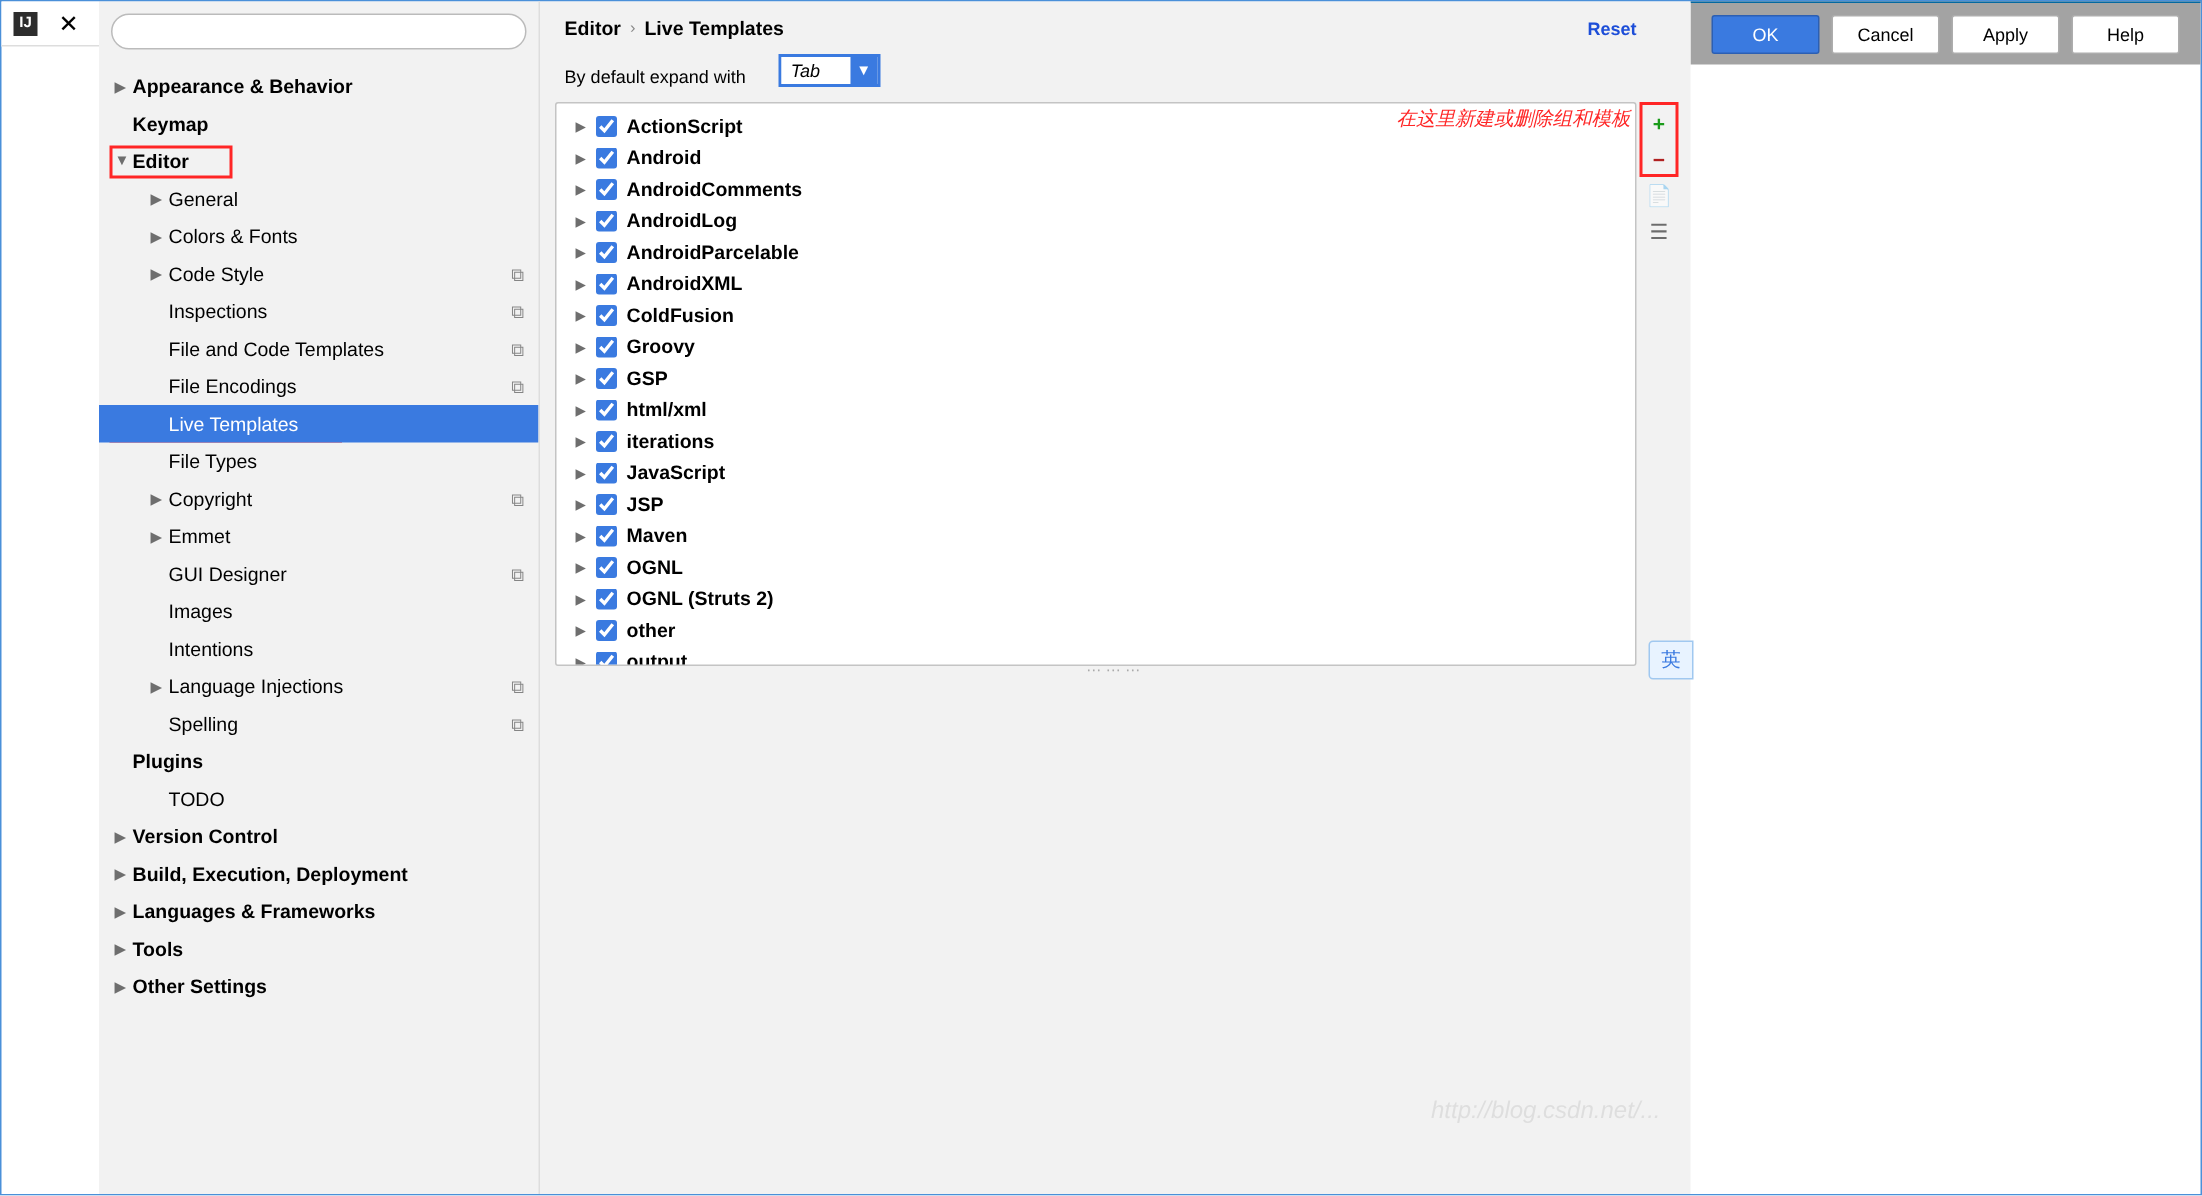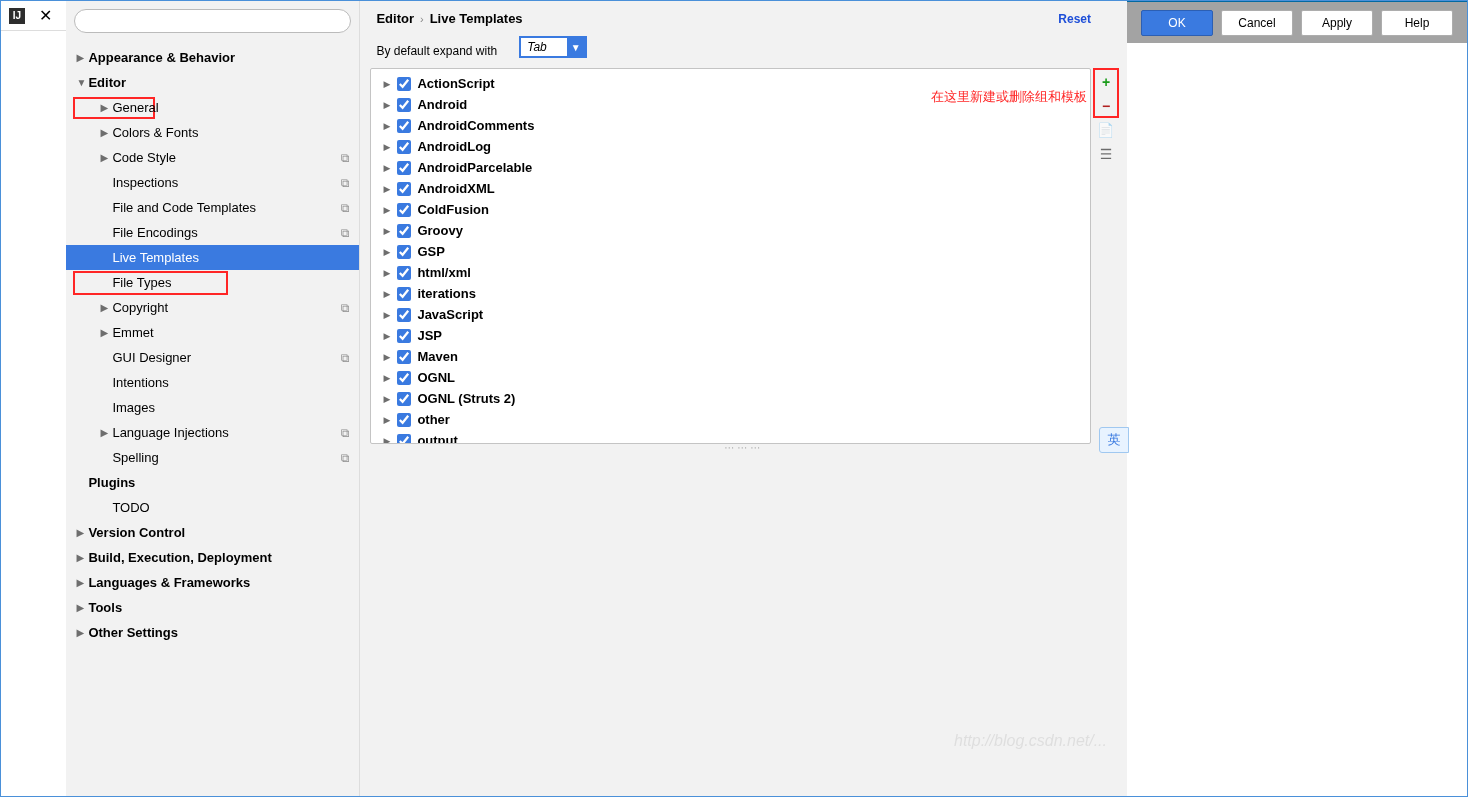--- a/index.html
+++ b/index.html
@@ -85,20 +85,24 @@
         <input class="search" placeholder="" style="">
       </div>
       <div class="tree" id="tree" style="position:relative;">
         <div class="red-box" style="left:7px; top:56px; width:82px; height:22px;"></div>
         <div class="red-box" style="left:7px; top:230px; width:155px; height:24px;"></div>
       <div class="tree-row lvl0 bold">
             <span class="arrow">▶</span>
             <span class="label">Appearance &amp; Behavior</span>
           </div>
           <div class="tree-row lvl0 bold">
+            <span class="arrow"></span>
+            <span class="label">Keymap</span>
+          </div>
+          <div class="tree-row lvl0 bold">
             <span class="arrow">▼</span>
             <span class="label">Editor</span>
           </div>
           <div class="tree-row lvl1">
             <span class="arrow">▶</span>
             <span class="label">General</span>
           </div>
           <div class="tree-row lvl1">
             <span class="arrow">▶</span>
             <span class="label">Colors &amp; Fonts</span>
@@ -140,25 +144,25 @@
             <span class="arrow">▶</span>
             <span class="label">Emmet</span>
           </div>
           <div class="tree-row lvl1">
             <span class="arrow"></span>
             <span class="label">GUI Designer</span>
             <span class="copy-icon">⧉</span>
           </div>
           <div class="tree-row lvl1">
             <span class="arrow"></span>
+            <span class="label">Images</span>
+          </div>
+          <div class="tree-row lvl1">
+            <span class="arrow"></span>
             <span class="label">Intentions</span>
-          </div>
-          <div class="tree-row lvl1">
-            <span class="arrow"></span>
-            <span class="label">Images</span>
           </div>
           <div class="tree-row lvl1">
             <span class="arrow">▶</span>
             <span class="label">Language Injections</span>
             <span class="copy-icon">⧉</span>
           </div>
           <div class="tree-row lvl1">
             <span class="arrow"></span>
             <span class="label">Spelling</span>
             <span class="copy-icon">⧉</span>
@@ -305,21 +309,21 @@
               </div>
             </div>
         </div>
         <div class="toolbox">
           <div class="tb-btn tb-add">+</div>
           <div class="tb-btn tb-rem">−</div>
           <div class="tb-btn tb-ico">📄</div>
           <div class="tb-btn tb-ico">☰</div>
         </div>
         <div class="red-box-tb" style="right:-2px;top:0;"></div>
-        <div class="annotation" style="right:30px;top:20px;">在这里新建或删除组和模板</div>
+        <div class="annotation" style="right:30px;top:2px;font-style:italic;">在这里新建或删除组和模板</div>
       </div>
       <div class="grip">⋯⋯⋯</div>
 
 
       <div class="watermark">http://blog.csdn.net/...</div>
       <div class="ime-badge">英</div>
     </div>
   </div>
 
   <div class="footer">

